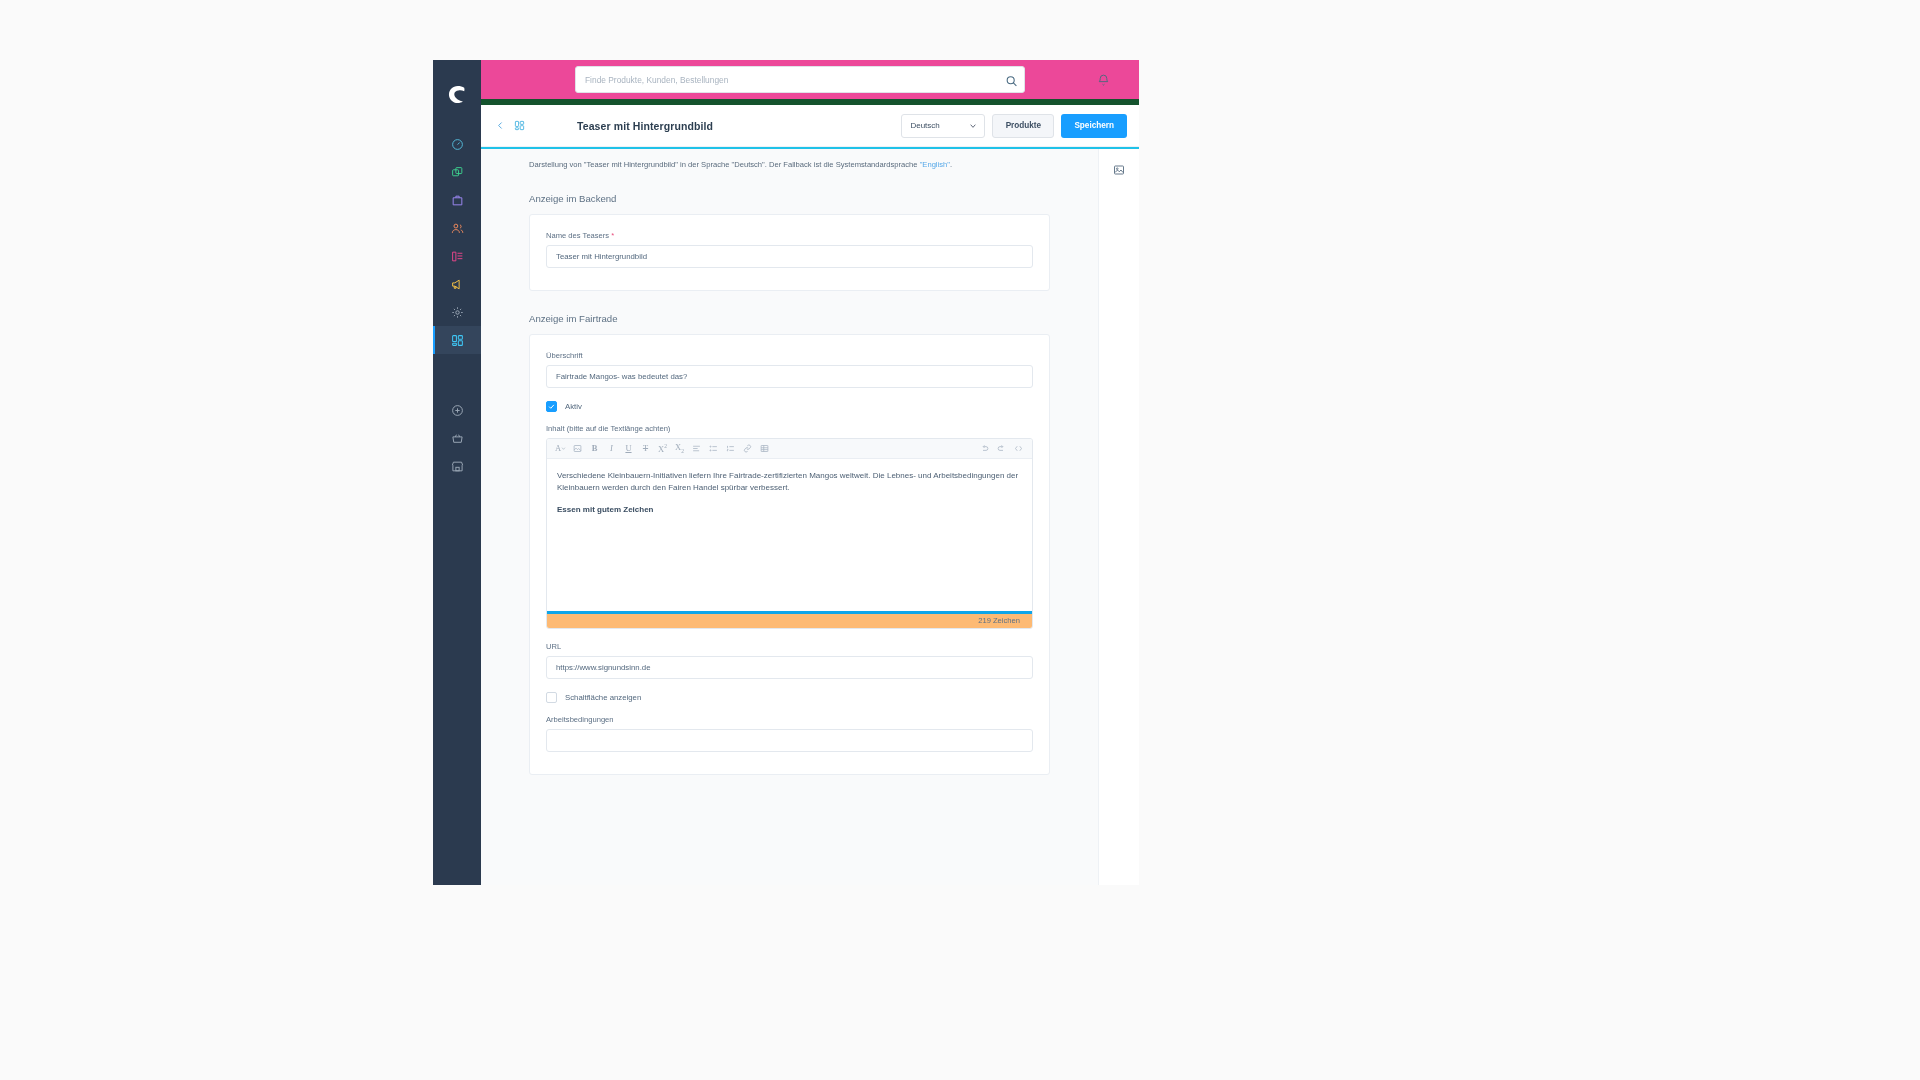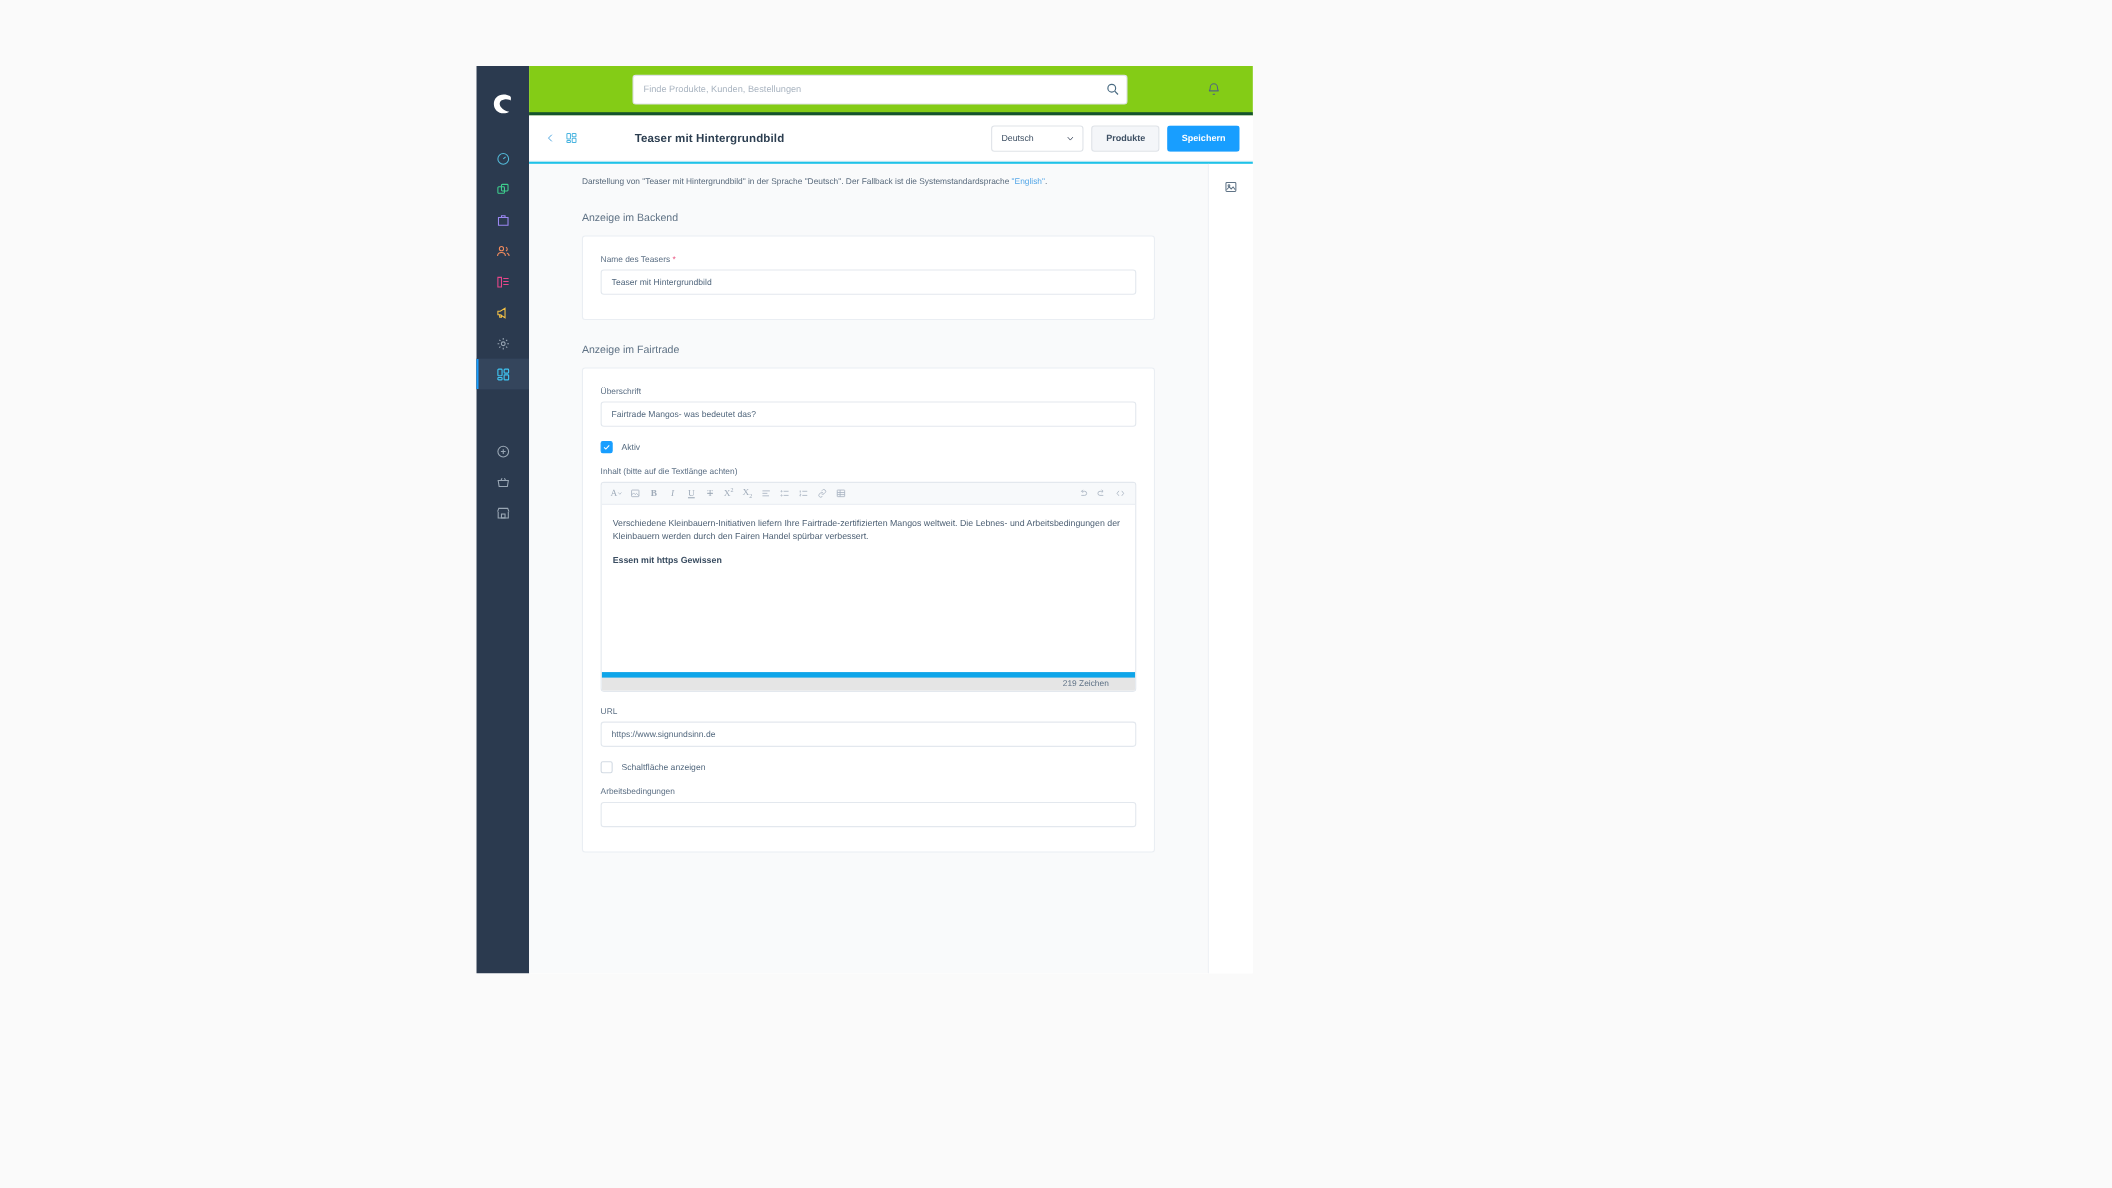--- a/index.html
+++ b/index.html
@@ -36,24 +36,24 @@
   .sb-item.active { background: #34455c; box-shadow: inset 2px 0 0 #189eff; }
   .sb-item svg { width: 13px; height: 13px; display: block; }
   .sb-spacer { height: 28px; }
 
   
   .main { flex: 1; display: flex; flex-direction: column; min-width: 0; position: relative; }
 
   
   .topbar {
     height: 45px; flex: 0 0 45px;
-    border-bottom: 3px solid #14532d;
+    border-bottom: 6px solid #14532d;
     display: flex; align-items: center;
     padding: 0 14px;
-    background: #84cc16;
+    background: #ec4899;
   }
   .search-wrap {
     position: relative;
     margin-left: 80px;
     width: 450px;
   }
   .search-input {
     width: 100%; height: 27px;
     border: 1px solid #dfe3e8; border-radius: 3px;
     background: #fff;
@@ -216,24 +216,24 @@
   .etool-sup sup, .etool-sub sub { font-size: 5.5px; }
   .etool-spacer { flex: 1; }
 
   .ebody { height: 152px; padding: 11px 10px 0 10px; }
   .ep {
     font-size: 8px; color: #4c5f73; line-height: 1.55; margin-bottom: 10px;
   }
   .ep.bold { font-weight: bold; color: #3a4d61; }
   .efooter {
     height: 17px;
-    background: #e5e5e5;
-    border-top: 5px solid #0ea5e9;
+    background: #fdba74;
+    border-top: 3px solid #0ea5e9;
     display: flex; align-items: center; justify-content: flex-end;
-    padding: 0 24px;
+    padding: 0 12px;
     font-size: 7.6px; color: #5d7085;
   }
 </style>
 </head>
 <body>
 
 <div id="app">
 
   <div class="sidebar">
     <div class="sb-logo">
@@ -496,21 +496,21 @@
                     </svg>
                   </span>
                   <span class="etool">
                     <svg viewBox="0 0 24 24" fill="none" stroke="#a7b3c1" stroke-width="2">
                       <path d="M8.5 6L4 12l4.5 6M15.5 6l4.5 6-4.5 6"></path>
                     </svg>
                   </span>
                 </div>
                 <div class="ebody">
                   <div class="ep">Verschiedene Kleinbauern-Initiativen liefern Ihre Fairtrade-zertifizierten Mangos weltweit. Die Lebnes- und Arbeitsbedingungen der Kleinbauern werden durch den Fairen Handel spürbar verbessert.</div>
-                  <div class="ep bold">Essen mit https Gewissen</div>
+                  <div class="ep bold">Essen mit gutem Zeichen</div>
                 </div>
                 <div class="efooter">219 Zeichen</div>
               </div>
             </div>
 
             <div class="field">
               <label class="flabel">URL</label>
               <input class="finput" type="text" value="https://www.signundsinn.de" style="">
             </div>
 

